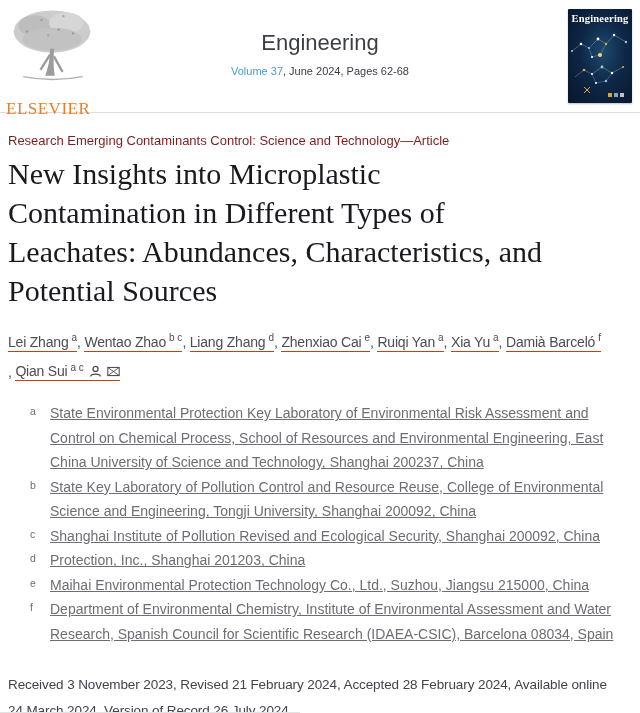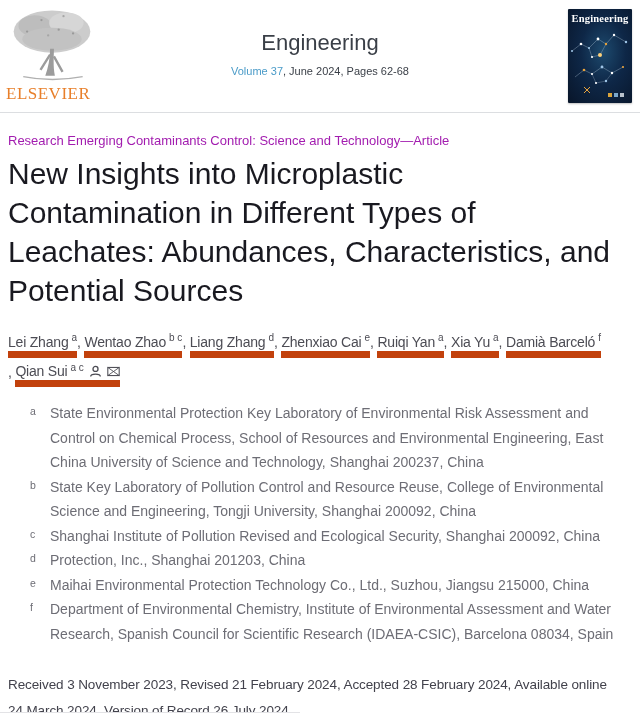--- a/index.html
+++ b/index.html
@@ -27,21 +27,21 @@
     width: 110px;
     text-align: left;
     cursor: pointer;
   }
   .elsevier-logo svg { display: block; }
   .elsevier-wordmark {
     font-family: "Liberation Serif", serif;
     font-size: 17px;
     letter-spacing: 0.5px;
     color: #e87f2a;
-    margin-top: 2px;
+    margin-top: 17px;
   }
   .journal-center {
     position: absolute;
     left: 120px;
     right: 120px;
     top: 30px;
     text-align: center;
   }
   .journal-title {
     font-size: 22px;
@@ -81,41 +81,41 @@
     padding: 4px 3px 0 3px;
     text-align: center;
   }
   .cover svg.molecules { position: absolute; inset: 0; z-index: 1; }
 
   
   .article-main { padding: 0 8px; }
   .category {
     margin-top: 20px;
     font-size: 13px;
-    color: #a21caf;
+    color: #7f1d1d;
   }
   .article-title {
     margin-top: 6px;
-    font-family: Liberation Sans, sans-serif;
+    font-family: Liberation Serif, serif;
     font-weight: 500;
     font-size: 30px;
     line-height: 39px;
     color: #191920;
     white-space: pre-line;
   }
   .authors {
     margin-top: 15px;
     font-size: 14px;
     letter-spacing: -0.2px;
     line-height: 26px;
     color: #4c4c54;
     white-space: nowrap;
   }
   .author {
-    border-bottom: 7px solid #c2410c;
+    border-bottom: 1px solid #c2410c;
     padding-bottom: 1px;
     cursor: pointer;
   }
   .author sup {
     font-size: 10px;
     margin-left: 3px;
     letter-spacing: 0;
   }
   .a-icon {
     width: 13px;
@@ -131,21 +131,21 @@
     font-size: 14px;
     line-height: 24.5px;
     color: #6d6d75;
   }
   .aff { display: flex; }
   .aff-label {
     flex: 0 0 20px;
     font-size: 10.5px;
     transform: translateY(-2px);
   }
-  .aff-text { flex: 1; padding-right: 4px; }
+  .aff-text { flex: 1; padding-right: 4px; text-decoration: underline; }
   .dates {
     margin-top: 26px;
     font-size: 13.5px;
     letter-spacing: -0.1px;
     line-height: 26px;
     color: #42424c;
     white-space: pre-line;
   }
   .bottom-artifact {
     position: absolute;

